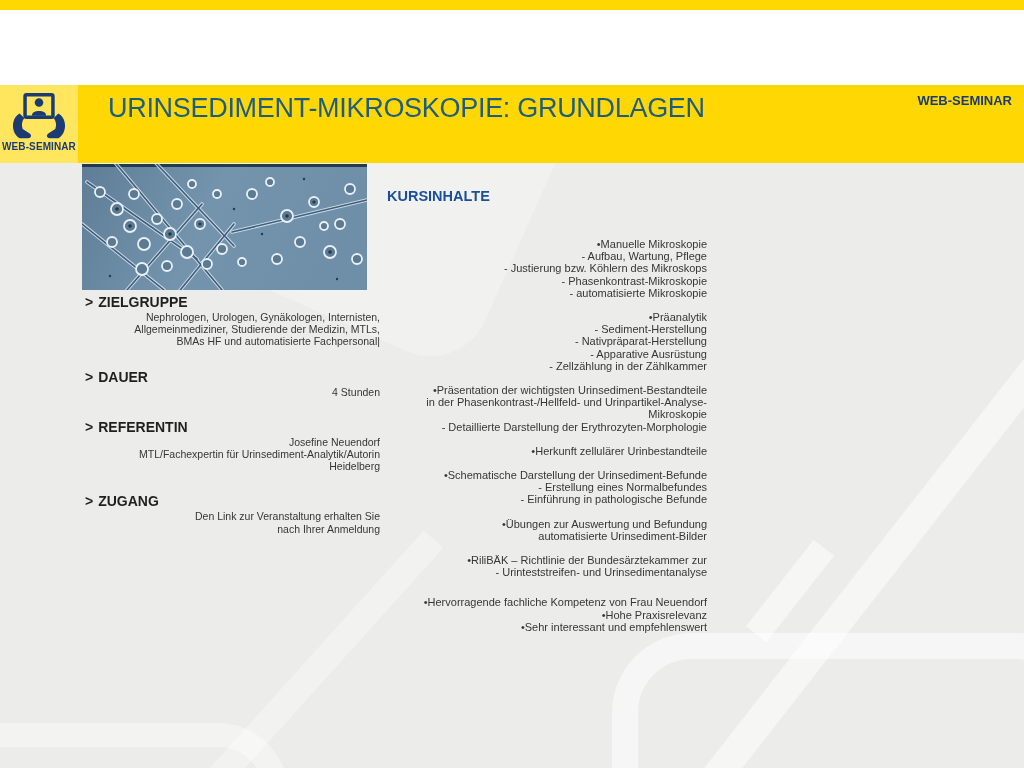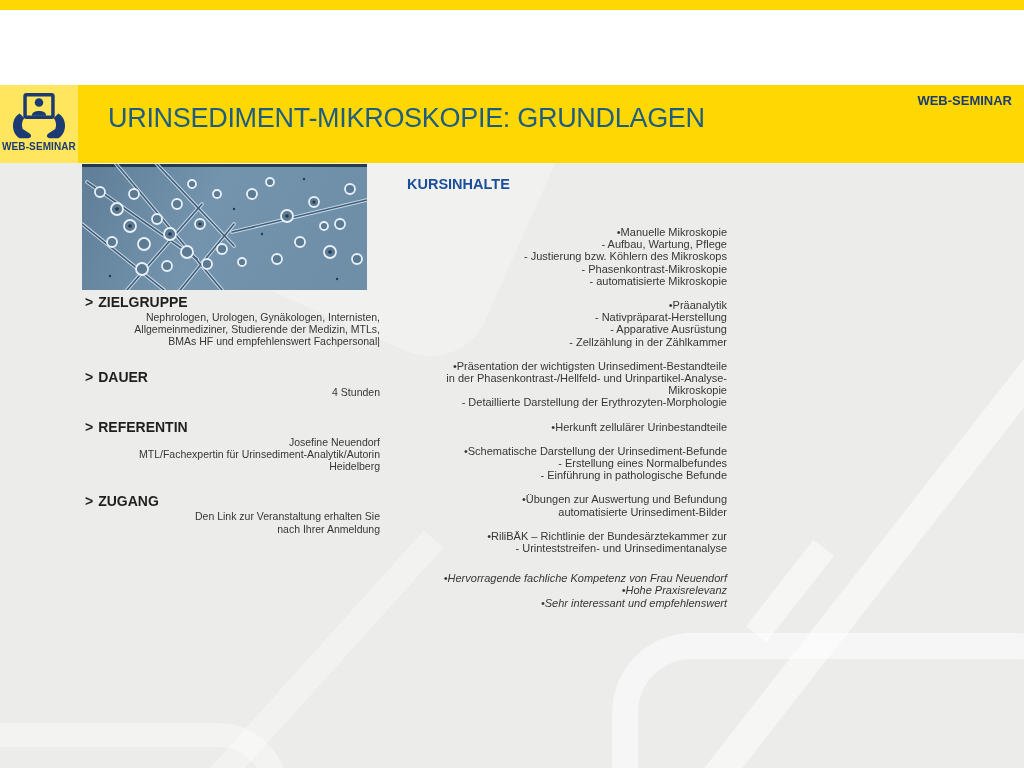--- a/index.html
+++ b/index.html
@@ -6,21 +6,21 @@
   .stage{position:relative;width:1024px;height:768px;overflow:hidden;background:#ffffff;
          font-family:"Liberation Sans",sans-serif;}
   
   .topbar{position:absolute;left:0;top:0;width:1024px;height:10px;background:#FFD803;}
   
   .band{position:absolute;left:0;top:85px;width:1024px;height:78px;background:#FFD803;}
   .logo-tile{position:absolute;left:0;top:0;width:78px;height:78px;background:#FFE65E;
              display:flex;flex-direction:column;align-items:center;}
   .logo-svg{width:62px;height:50px;margin-top:5px;}
   .logo-label{font-size:10px;font-weight:bold;color:#1B3B72;letter-spacing:0.1px;margin-top:1px;}
-  .band-title{position:absolute;left:108px;top:18px;font-size:27px;font-weight:300;
+  .band-title{position:absolute;left:108px;top:8px;font-size:27px;font-weight:300;
               color:#1E5C80;letter-spacing:-0.3px;white-space:nowrap;}
   .corner-label{position:absolute;right:12px;top:8px;font-size:13px;font-weight:bold;color:#1B3B72;}
   
   .content{position:absolute;left:0;top:163px;width:1024px;height:605px;background:#ECECEA;overflow:hidden;}
   .bgp{position:absolute;pointer-events:none;}
   #p1{width:30px;height:620px;left:845px;top:120px;background:rgba(255,255,255,0.5);transform:rotate(38deg);}
   #p2{width:110px;height:26px;left:735px;top:415px;background:rgba(255,255,255,0.5);transform:rotate(-52deg);}
   #p3{width:430px;height:320px;right:-70px;top:470px;border:26px solid rgba(255,255,255,0.55);border-radius:80px;}
   #p4{width:26px;height:360px;left:300px;top:330px;background:rgba(255,255,255,0.35);transform:rotate(42deg);}
   #p5{width:360px;height:260px;left:-120px;top:560px;border:24px solid rgba(255,255,255,0.4);border-radius:70px;}
@@ -30,27 +30,27 @@
   .micro svg{display:block;width:100%;height:100%;}
   
   .leftcol{position:absolute;left:85px;top:132px;width:295px;}
   .section{margin-bottom:22px;}
   .sec-heading{display:flex;gap:5px;align-items:baseline;font-weight:bold;font-size:14px;
                color:#1F1F1F;line-height:15px;}
   .sec-arrow{font-size:14px;}
   .sec-lines{margin-left:12px;margin-top:1px;}
   .line{font-size:10.5px;line-height:12.2px;color:#363636;white-space:pre;text-align:right;}
   
-  .rightcol{position:absolute;left:387px;top:13px;width:320px;margin-left:20px;}
+  .rightcol{position:absolute;left:387px;top:25px;width:320px;}
   .r-heading{font-size:14.5px;font-weight:bold;color:#1B4E9B;line-height:17px;}
   .blocks{margin-top:33px;}
   .block{margin-bottom:12px;}
   .rightcol .line{font-size:11px;}
   .t-heading{margin-top:21px;font-size:14.5px;font-weight:bold;color:#1B4E9B;line-height:17px;}
-  .testimonials{margin-top:18px;font-style:italic;}
+  .testimonials{margin-top:18px;}
 </style>
 </head>
 <body>
 
 <div class="stage">
 
   <div class="topbar"></div>
 
   <div class="band">
     <div class="logo-tile">
@@ -154,21 +154,21 @@
 
     <div class="leftcol">
         <div class="section">
           <div class="sec-heading">
             <span class="sec-arrow">&gt;</span>
             <span>ZIELGRUPPE</span>
           </div>
           <div class="sec-lines">
             <div class="line">Nephrologen, Urologen, Gynäkologen, Internisten,</div>
             <div class="line">Allgemeinmediziner, Studierende der Medizin, MTLs,</div>
-            <div class="line">BMAs HF und empfehlenswert Fachpersonal|</div>
+            <div class="line">BMAs HF und automatisierte Fachpersonal|</div>
           </div>
         </div>
         <div class="section">
           <div class="sec-heading">
             <span class="sec-arrow">&gt;</span>
             <span>DAUER</span>
           </div>
           <div class="sec-lines">
             <div class="line">4 Stunden</div>
           </div>
@@ -201,20 +201,21 @@
       <div class="blocks">
           <div class="block">
             <div class="line">•Manuelle Mikroskopie</div>
             <div class="line"> - Aufbau, Wartung, Pflege</div>
             <div class="line"> - Justierung bzw. Köhlern des Mikroskops</div>
             <div class="line"> - Phasenkontrast-Mikroskopie</div>
             <div class="line"> - automatisierte Mikroskopie</div>
           </div>
           <div class="block">
             <div class="line">•Präanalytik</div>
+            <div class="line"> - Sediment-Herstellung</div>
             <div class="line"> - Nativpräparat-Herstellung</div>
             <div class="line"> - Apparative Ausrüstung</div>
             <div class="line"> - Zellzählung in der Zählkammer</div>
           </div>
           <div class="block">
             <div class="line">•Präsentation der wichtigsten Urinsediment-Bestandteile</div>
             <div class="line"> in der Phasenkontrast-/Hellfeld- und Urinpartikel-Analyse-</div>
             <div class="line"> Mikroskopie</div>
             <div class="line"> - Detaillierte Darstellung der Erythrozyten-Morphologie</div>
           </div>

